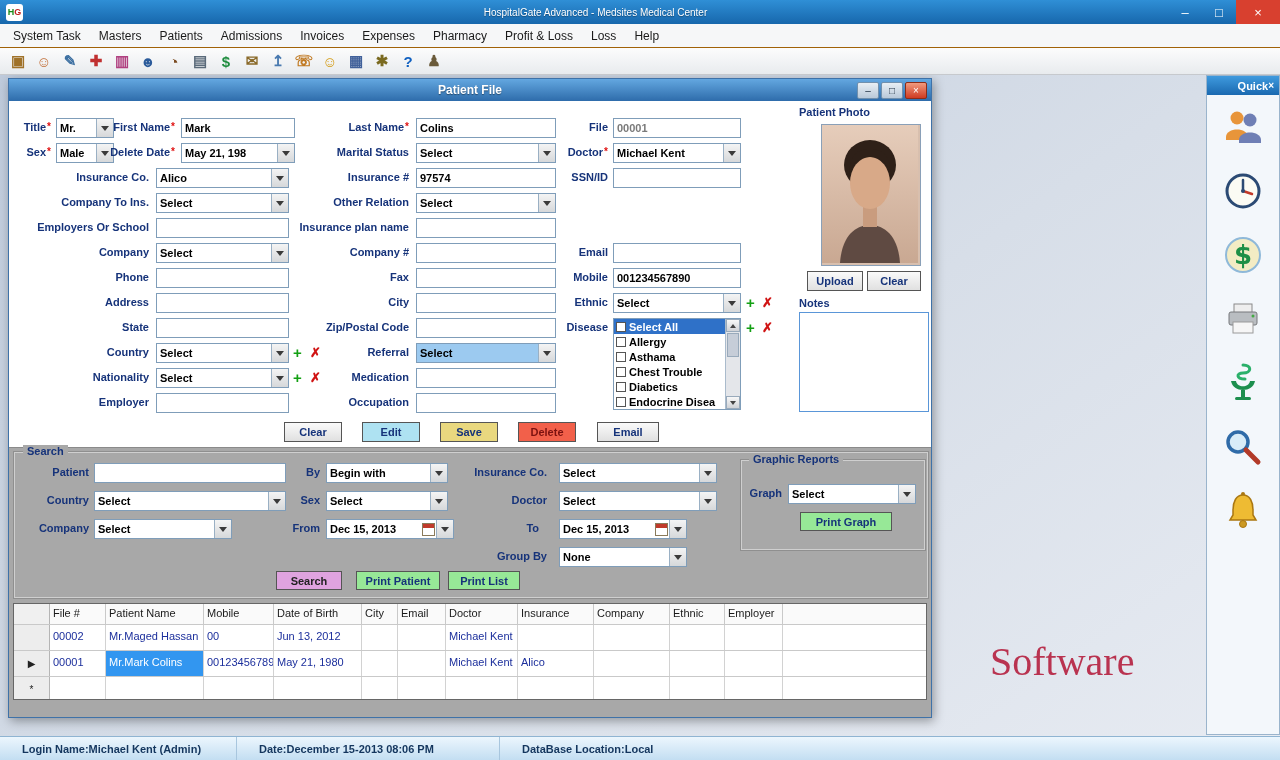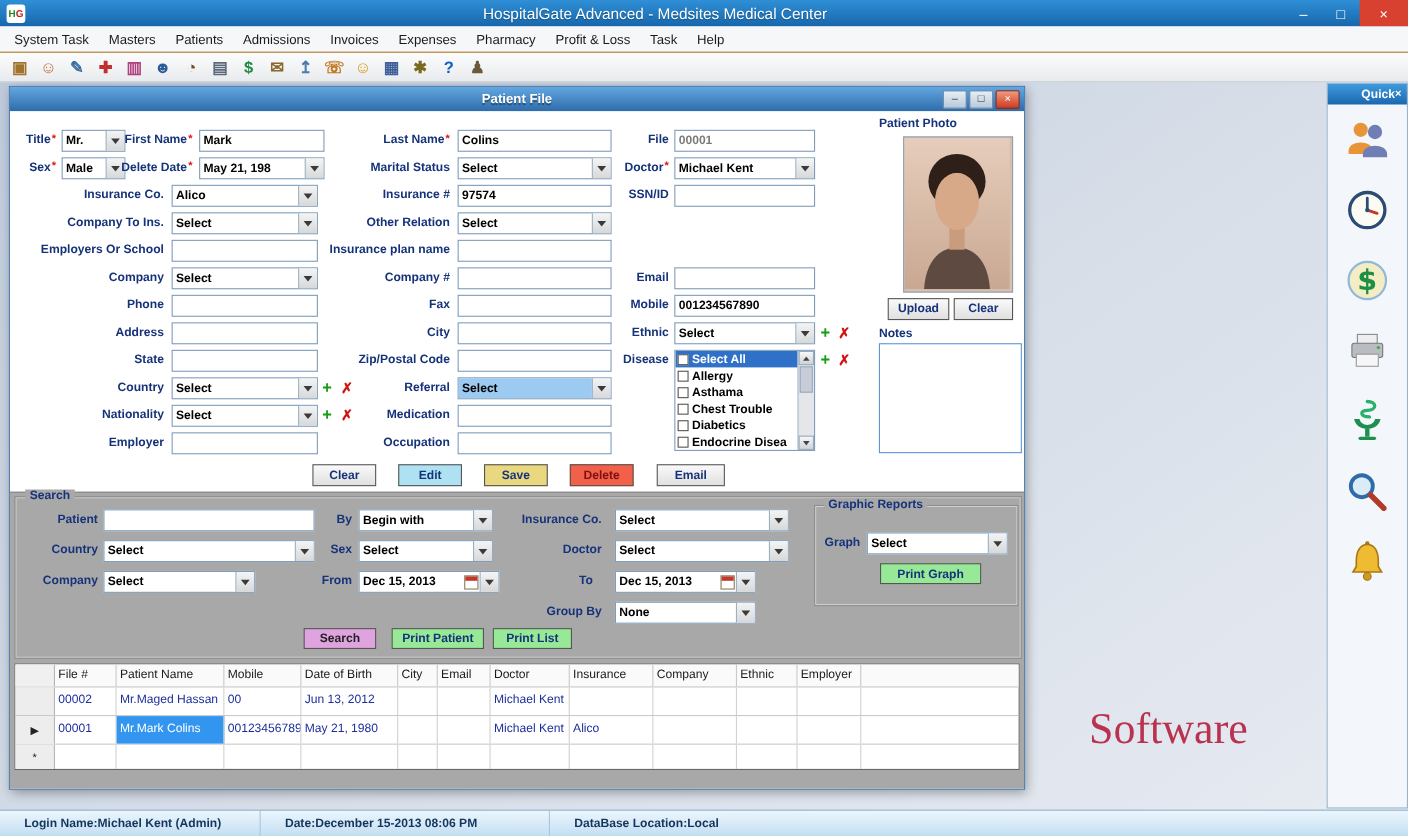--- a/index.html
+++ b/index.html
@@ -1,21 +1,21 @@
 <!DOCTYPE html>
 <html><head>
 <meta charset="utf-8">
 <style>
   html,body{margin:0;padding:0;background:#333}
   .screen{position:relative;width:1280px;height:760px;overflow:hidden;font-family:"Liberation Sans",sans-serif;background:#d9e0ea}
   
   .titlebar{position:absolute;left:0;top:0;width:100%;height:24px;background:linear-gradient(#2f8fd6,#1767ac);display:flex;align-items:center;color:#fff}
   .hg{margin-left:6px;width:17px;height:17px;background:#fff;border-radius:3px;display:flex;align-items:center;justify-content:center;font-size:9px;font-weight:bold}
   .hg-h{color:#1a8a1a}.hg-g{color:#c22222}
-  .tb-title{flex:1;text-align:center;font-size:14px;text-shadow:0 1px 1px rgba(0,0,0,.35)}
+  .tb-title{flex:1;text-align:center;font-size:10px;text-shadow:0 1px 1px rgba(0,0,0,.35)}
   .wbtns{display:flex;height:100%}
   .wb{width:34px;height:100%;display:flex;align-items:center;justify-content:center;font-size:13px;color:#fff;cursor:default}
   .wb-close{background:#d8402f;width:44px}
   .menubar{position:absolute;top:24px;height:24px;width:100%;background:#f6f7f8;border-bottom:1px solid #a16207;display:flex;align-items:center;padding-left:4px;box-sizing:border-box}
   .mi{padding:3px 9px;font-size:12px;color:#1a1a1a;white-space:nowrap}
   .toolbar{position:absolute;top:48px;height:27px;width:100%;background:linear-gradient(#fcfcfc,#e8ebee);border-bottom:1px solid #c6c9cd;display:flex;align-items:center;padding-left:8px;box-sizing:border-box;gap:6px}
   .ti{width:20px;height:22px;display:flex;align-items:center;justify-content:center;font-size:15px;font-weight:bold}
   
   .mdi{position:absolute;top:75px;left:0;width:1280px;height:662px;background:linear-gradient(145deg,#bfcbdc 0%,#d7dee8 55%,#e7ebf2 100%);overflow:hidden}
   .wm1{position:absolute;left:912px;top:495px;font-family:"Liberation Serif",serif;font-size:76px;font-weight:bold;color:#1d3f8f;z-index:0}
@@ -98,21 +98,21 @@
 
   <div class="menubar">
     <span class="mi">System Task</span>
     <span class="mi">Masters</span>
     <span class="mi">Patients</span>
     <span class="mi">Admissions</span>
     <span class="mi">Invoices</span>
     <span class="mi">Expenses</span>
     <span class="mi">Pharmacy</span>
     <span class="mi">Profit &amp; Loss</span>
-    <span class="mi">Task</span>
+    <span class="mi">Loss</span>
     <span class="mi">Help</span>
   </div>
 
   <div class="toolbar">
     <span class="ti" style="color:#a0722a">▣</span>
     <span class="ti" style="color:#c2703a">☺</span>
     <span class="ti" style="color:#3a6ea0">✎</span>
     <span class="ti" style="color:#c03030">✚</span>
     <span class="ti" style="color:#b04080">▥</span>
     <span class="ti" style="color:#2a5a9a">☻</span>

